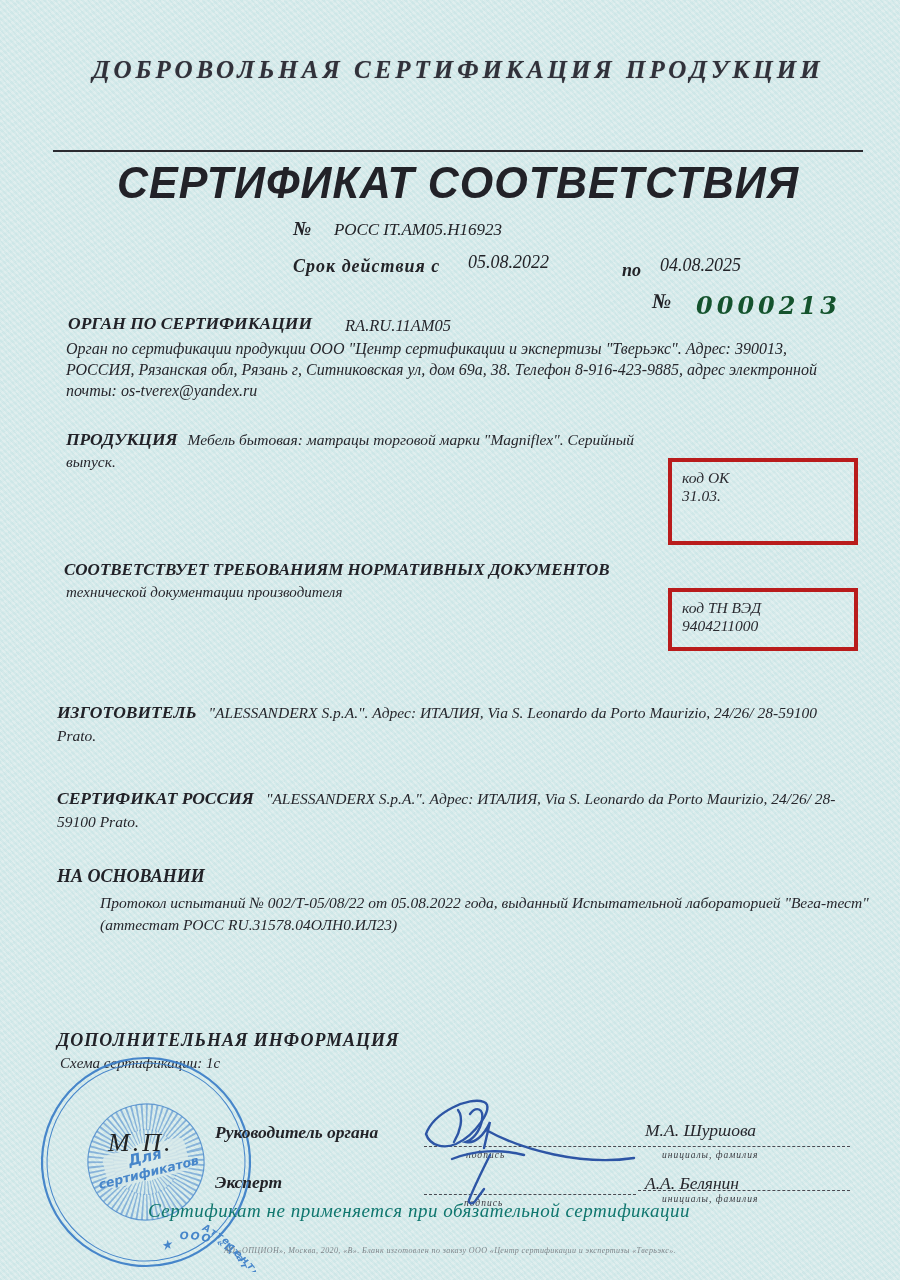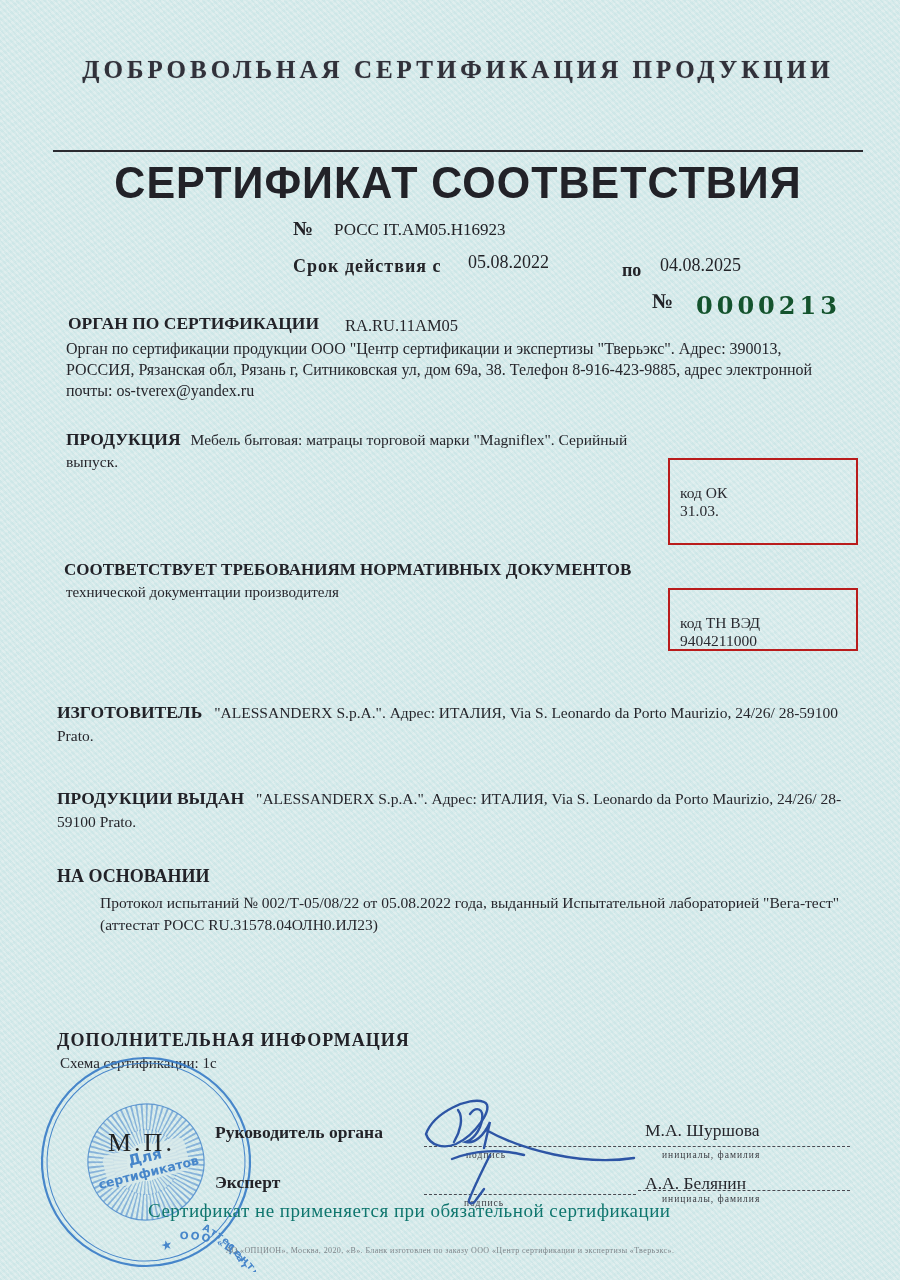--- a/index.html
+++ b/index.html
@@ -3,21 +3,21 @@
 <meta charset="utf-8">
 <style>
   * { margin:0; padding:0; box-sizing:border-box; }
   html,body { width:900px; height:1280px; overflow:hidden; }
   body {
     position:relative;
     font-family:"Liberation Serif", serif;
     background:#d9eaea;
     color:#232328;
   }
-  .page { position:absolute; inset:0; width:900px; height:1280px; overflow:hidden; }
+  .page { position:absolute; inset:0; width:900px; height:1280px; overflow:hidden;font-style:italic; }
 
   
   .texture {
     position:absolute; inset:0; z-index:0;
     background:
       repeating-linear-gradient(47deg, rgba(120,200,205,0.10) 0 2px, rgba(255,255,255,0.06) 2px 4px),
       repeating-linear-gradient(-31deg, rgba(160,215,218,0.08) 0 3px, rgba(255,255,255,0.05) 3px 6px),
       #dcecec;
   }
   .pink-band {
@@ -64,21 +64,21 @@
                  font-size:24px; letter-spacing:4px; color:#14532d;margin-left:6px; }
 
   .body-label   { font-weight:bold; font-size:17.5px; color:#222228; }
   .org-label    { left:68px;  top:313px; }
   .org-code     { left:345px; top:316px; font-size:16.5px; }
   .org-details  { left:66px;  top:338px; width:780px; font-size:16px; line-height:1.32; }
 
   .product-block { left:66px; top:428px; width:585px; font-size:15.5px; line-height:1.35; }
   .product-block .body-label { margin-right:10px; }
 
-  .codebox { border:2px solid #b91c1c; background:rgba(255,255,255,0.06); padding:24px 10px; }
+  .codebox { border:4px solid #b91c1c; background:rgba(255,255,255,0.06); padding:7px 10px; }
   .codebox .c-lbl { font-size:15.5px; color:#2a2a30; }
   .codebox .c-val { font-size:15.5px; color:#2a2a30; }
   .codebox-ok    { left:668px; top:458px; width:190px; height:87px; }
   .codebox-tnved { left:668px; top:588px; width:190px; height:63px; }
 
   .conf-label { left:64px; top:560px; font-size:17px; }
   .conf-value { left:66px; top:584px; font-size:15px; }
 
   .wrap-block { font-size:15.5px; line-height:1.45; }
   .manufacturer-block { left:57px; top:700px; width:794px; }
@@ -163,21 +163,21 @@
   <div class="abs codebox codebox-tnved">
     <div class="c-lbl">код ТН ВЭД</div>
     <div class="c-val">9404211000</div>
   </div>
 
   <div class="abs wrap-block manufacturer-block">
     <span class="body-label">ИЗГОТОВИТЕЛЬ</span><span class="val">"ALESSANDERX S.p.A.". Адрес: ИТАЛИЯ, Via S. Leonardo da Porto Maurizio, 24/26/ 28-59100 Prato.</span>
   </div>
 
   <div class="abs wrap-block issued-block">
-    <span class="body-label">ПРОДУКЦИИ ВЫДАН</span><span class="val">"ALESSANDERX S.p.A.". Адрес: ИТАЛИЯ, Via S. Leonardo da Porto Maurizio, 24/26/ 28-59100 Prato.</span>
+    <span class="body-label">СЕРТИФИКАТ РОССИЯ</span><span class="val">"ALESSANDERX S.p.A.". Адрес: ИТАЛИЯ, Via S. Leonardo da Porto Maurizio, 24/26/ 28-59100 Prato.</span>
   </div>
 
   <span class="abs body-label basis-label">НА ОСНОВАНИИ</span>
   <div class="abs val basis-value">Протокол испытаний № 002/Т-05/08/22 от 05.08.2022 года, выданный Испытательной лабораторией "Вега-тест" (аттестат РОСС RU.31578.04ОЛН0.ИЛ23)</div>
 
   <span class="abs body-label addinfo-label">ДОПОЛНИТЕЛЬНАЯ ИНФОРМАЦИЯ</span>
   <span class="abs val addinfo-value">Схема сертификации: 1с</span>
 
   <svg class="abs stamp" viewBox="0 0 220 220">
     <g transform="rotate(-14 110 110)" fill="none" stroke="#3b7ec8">

